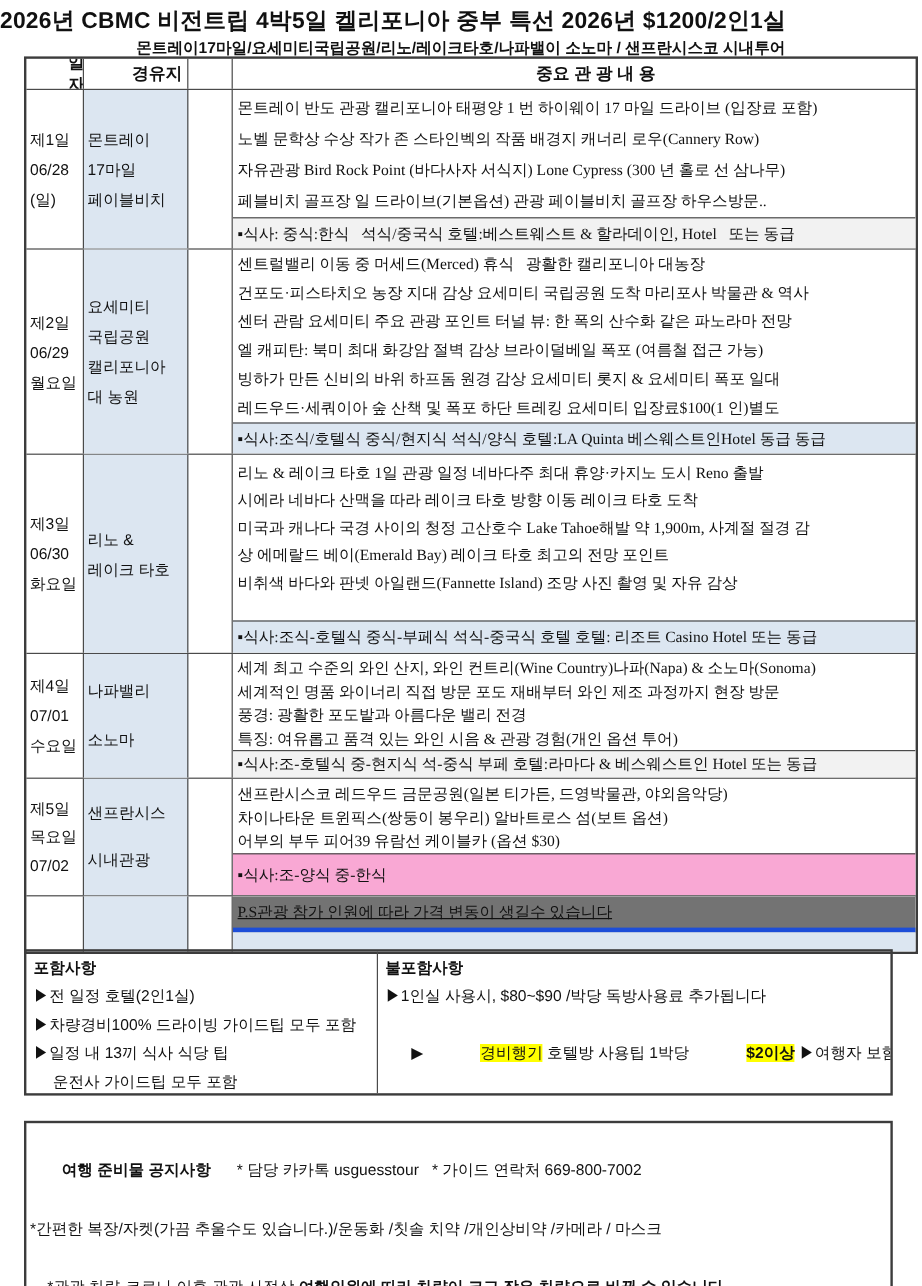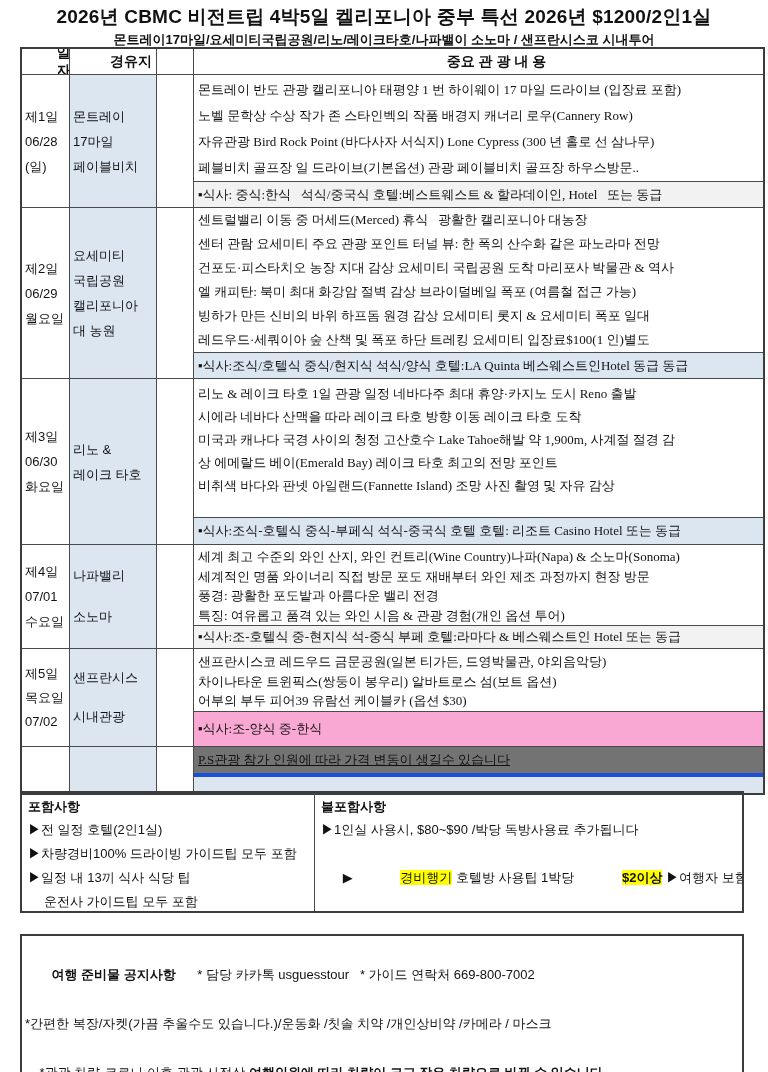--- a/index.html
+++ b/index.html
@@ -1,17 +1,17 @@
 <!DOCTYPE html>
 <html><head>
 <meta charset="utf-8">
 <style>
   html,body{margin:0;padding:0;background:#ffffff;}
   body{width:768px;height:1072px;position:relative;font-family:"Liberation Sans",sans-serif;color:#111;-webkit-font-smoothing:antialiased;}
-  .title{padding-top:4px;text-align:center;font-weight:bold;font-size:19px;letter-spacing:.2px;}
+  .title{padding-top:4px;text-align:left;font-weight:bold;font-size:19px;letter-spacing:.2px;}
   .subtitle{text-align:center;font-weight:bold;font-size:13px;margin-top:1px;}
 
   
   .itable{position:absolute;left:20px;top:47px;width:745px;box-sizing:border-box;border:2px solid #3c3c3c;background:#fff;}
   .irow{display:grid;grid-template-columns:48px 87px 37px 1fr;border-bottom:1px solid #4a4a4a;}
   .irow:last-child{border-bottom:none;}
   .icell{border-right:1px solid #4a4a4a;overflow:hidden;box-sizing:border-box;}
   .icell:last-child{border-right:none;}
   .hcell{display:flex;align-items:center;justify-content:center;font-weight:bold;font-size:14px;margin-left:36px;}
   .r-head{height:25px;}
@@ -102,22 +102,22 @@
     </div>
     <div class="icell route">
       <div>요세미티</div>
       <div>국립공원</div>
       <div>캘리포니아</div>
       <div>대 농원</div>
     </div>
     <div class="icell"></div>
     <div class="icell content">
       <div class="cline">센트럴밸리 이동 중 머세드(Merced) 휴식   광활한 캘리포니아 대농장</div>
+      <div class="cline">건포도·피스타치오 농장 지대 감상 요세미티 국립공원 도착 마리포사 박물관 &amp; 역사</div>
       <div class="cline">센터 관람 요세미티 주요 관광 포인트 터널 뷰: 한 폭의 산수화 같은 파노라마 전망</div>
-      <div class="cline">건포도·피스타치오 농장 지대 감상 요세미티 국립공원 도착 마리포사 박물관 &amp; 역사</div>
       <div class="cline">엘 캐피탄: 북미 최대 화강암 절벽 감상 브라이덜베일 폭포 (여름철 접근 가능)</div>
       <div class="cline">빙하가 만든 신비의 바위 하프돔 원경 감상 요세미티 롯지 &amp; 요세미티 폭포 일대</div>
       <div class="cline">레드우드·세쿼이아 숲 산책 및 폭포 하단 트레킹 요세미티 입장료$100(1 인)별도</div>
       <div class="meal blue">▪식사:조식/호텔식 중식/현지식 석식/양식 호텔:LA Quinta 베스웨스트인Hotel 동급 동급</div>
     </div>
   </div>
 
   <div class="irow r-d3">
     <div class="icell date">
       <div>제3일</div>

